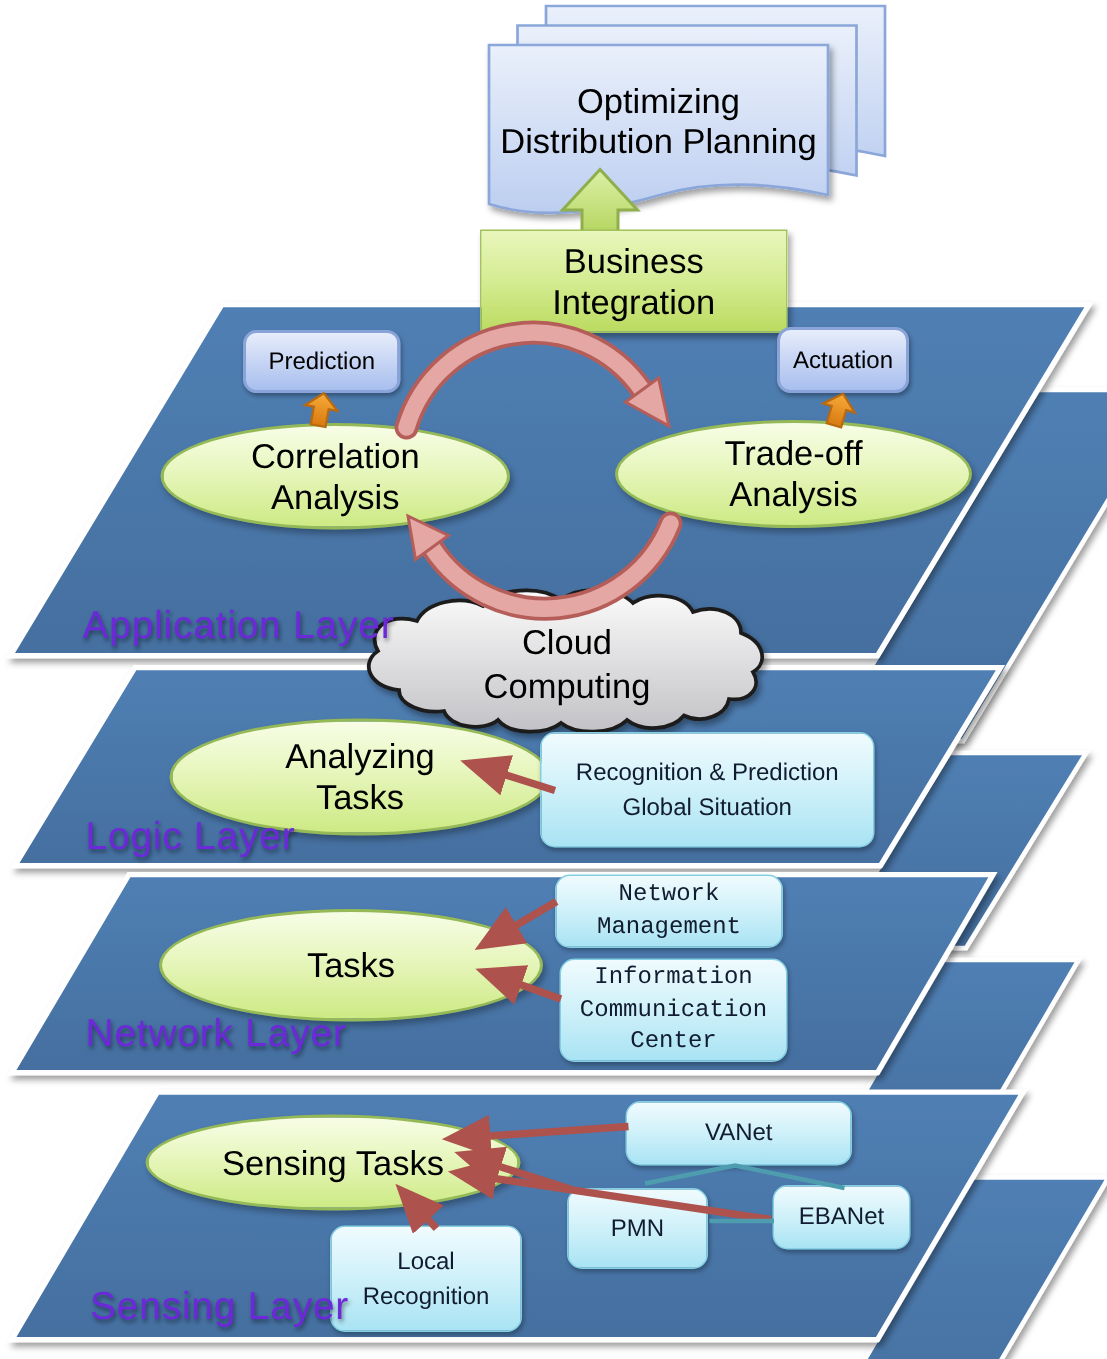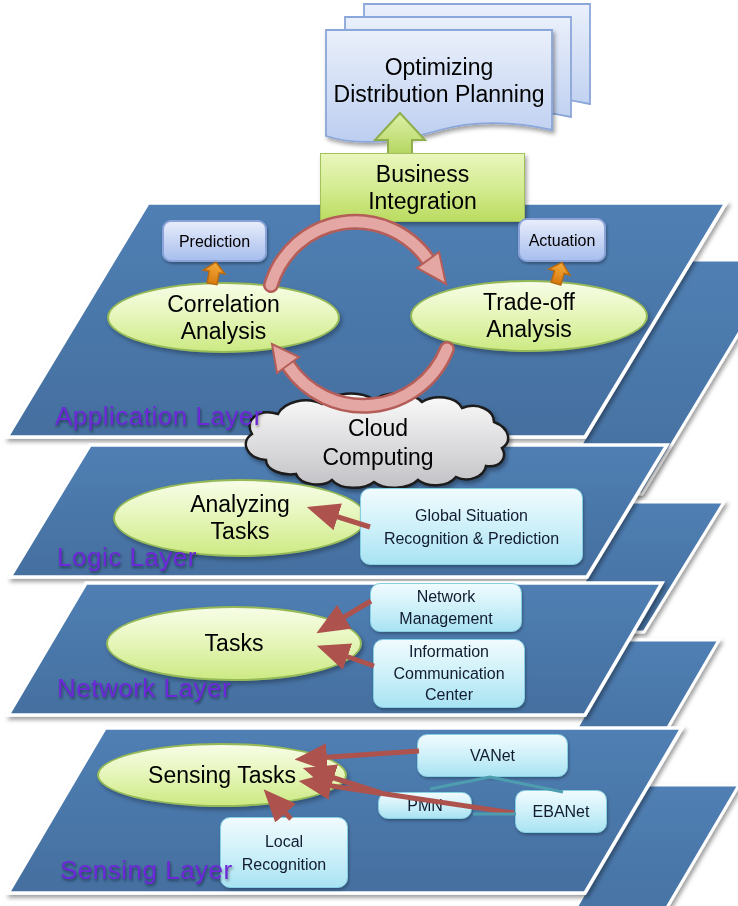--- a/index.html
+++ b/index.html
@@ -19,21 +19,21 @@
   .bluebox{border-radius:9px;
      background:linear-gradient(180deg,#e7edfb 0%,#c7d5f4 50%,#a8bfee 100%);
      border:2px solid #8aa4da;box-shadow:1px 2px 3px rgba(0,0,0,.32);}
   .greenbox{background:linear-gradient(180deg,#e9f6bc 0%,#d4ec92 50%,#bbdb60 100%);
      border:1px solid #a3c25c;box-shadow:2px 3px 4px rgba(0,0,0,.35);margin-left:25px;}
   .txt{position:absolute;z-index:3;text-align:center;color:#000;}
   .layer-label{position:absolute;z-index:3;color:#6d28d9;font-size:26px;letter-spacing:.5px;
      text-shadow:1px 2px 3px rgba(0,0,0,.45);white-space:nowrap;}
   .l20{font-size:23px;line-height:27px;}
   .l17{font-size:16px;line-height:23px;}
-  .l16{font-size:16px;line-height:21.5px;color:#111c30;}
+  .l16{font-size:16px;line-height:21.5px;color:#111c30;font-family:Liberation Mono, monospace;}
 </style>
 </head>
 <body>
 
 <div id="stage">
 
   <svg id="base-svg" width="738" height="906" viewBox="0 0 738 906">
     <defs>
       <linearGradient id="gBlue" x1="0" y1="0" x2="0" y2="1">
         <stop offset="0" stop-color="#507FB4"></stop>
@@ -110,22 +110,22 @@
     <div class="l20">Trade-off</div>
     <div class="l20">Analysis</div>
   </div>
 
   <div class="shape ellipse" style="left:113px;top:479px;width:254px;height:78px">
     <div class="l20">Analyzing</div>
     <div class="l20">Tasks</div>
   </div>
 
   <div class="shape cyanbox" style="left:360px;top:488px;width:223px;height:77px">
+    <div class="l17">Recognition &amp; Prediction</div>
     <div class="l17">Global Situation</div>
-    <div class="l17">Recognition &amp; Prediction</div>
   </div>
 
   <div class="shape ellipse" style="left:106px;top:606px;width:256px;height:75px">
     <div class="l20">Tasks</div>
   </div>
 
   <div class="shape cyanbox" style="left:370px;top:583px;width:152px;height:49px">
     <div class="l16">Network</div>
     <div class="l16">Management</div>
   </div>
@@ -137,21 +137,21 @@
   </div>
 
   <div class="shape ellipse" style="left:97px;top:743px;width:250px;height:64px">
     <div class="l20">Sensing Tasks</div>
   </div>
 
   <div class="shape cyanbox" style="left:417px;top:734px;width:151px;height:43px">
     <div class="l17">VANet</div>
   </div>
 
-  <div class="shape cyanbox" style="left:378px;top:792px;width:94px;height:27px">
+  <div class="shape cyanbox" style="left:378px;top:792px;width:94px;height:54px">
     <div class="l17">PMN</div>
   </div>
 
   <div class="shape cyanbox" style="left:515px;top:790px;width:92px;height:43px">
     <div class="l17">EBANet</div>
   </div>
 
   <div class="shape cyanbox" style="left:220px;top:817px;width:128px;height:71px">
     <div class="l17">Local</div>
     <div class="l17">Recognition</div>

